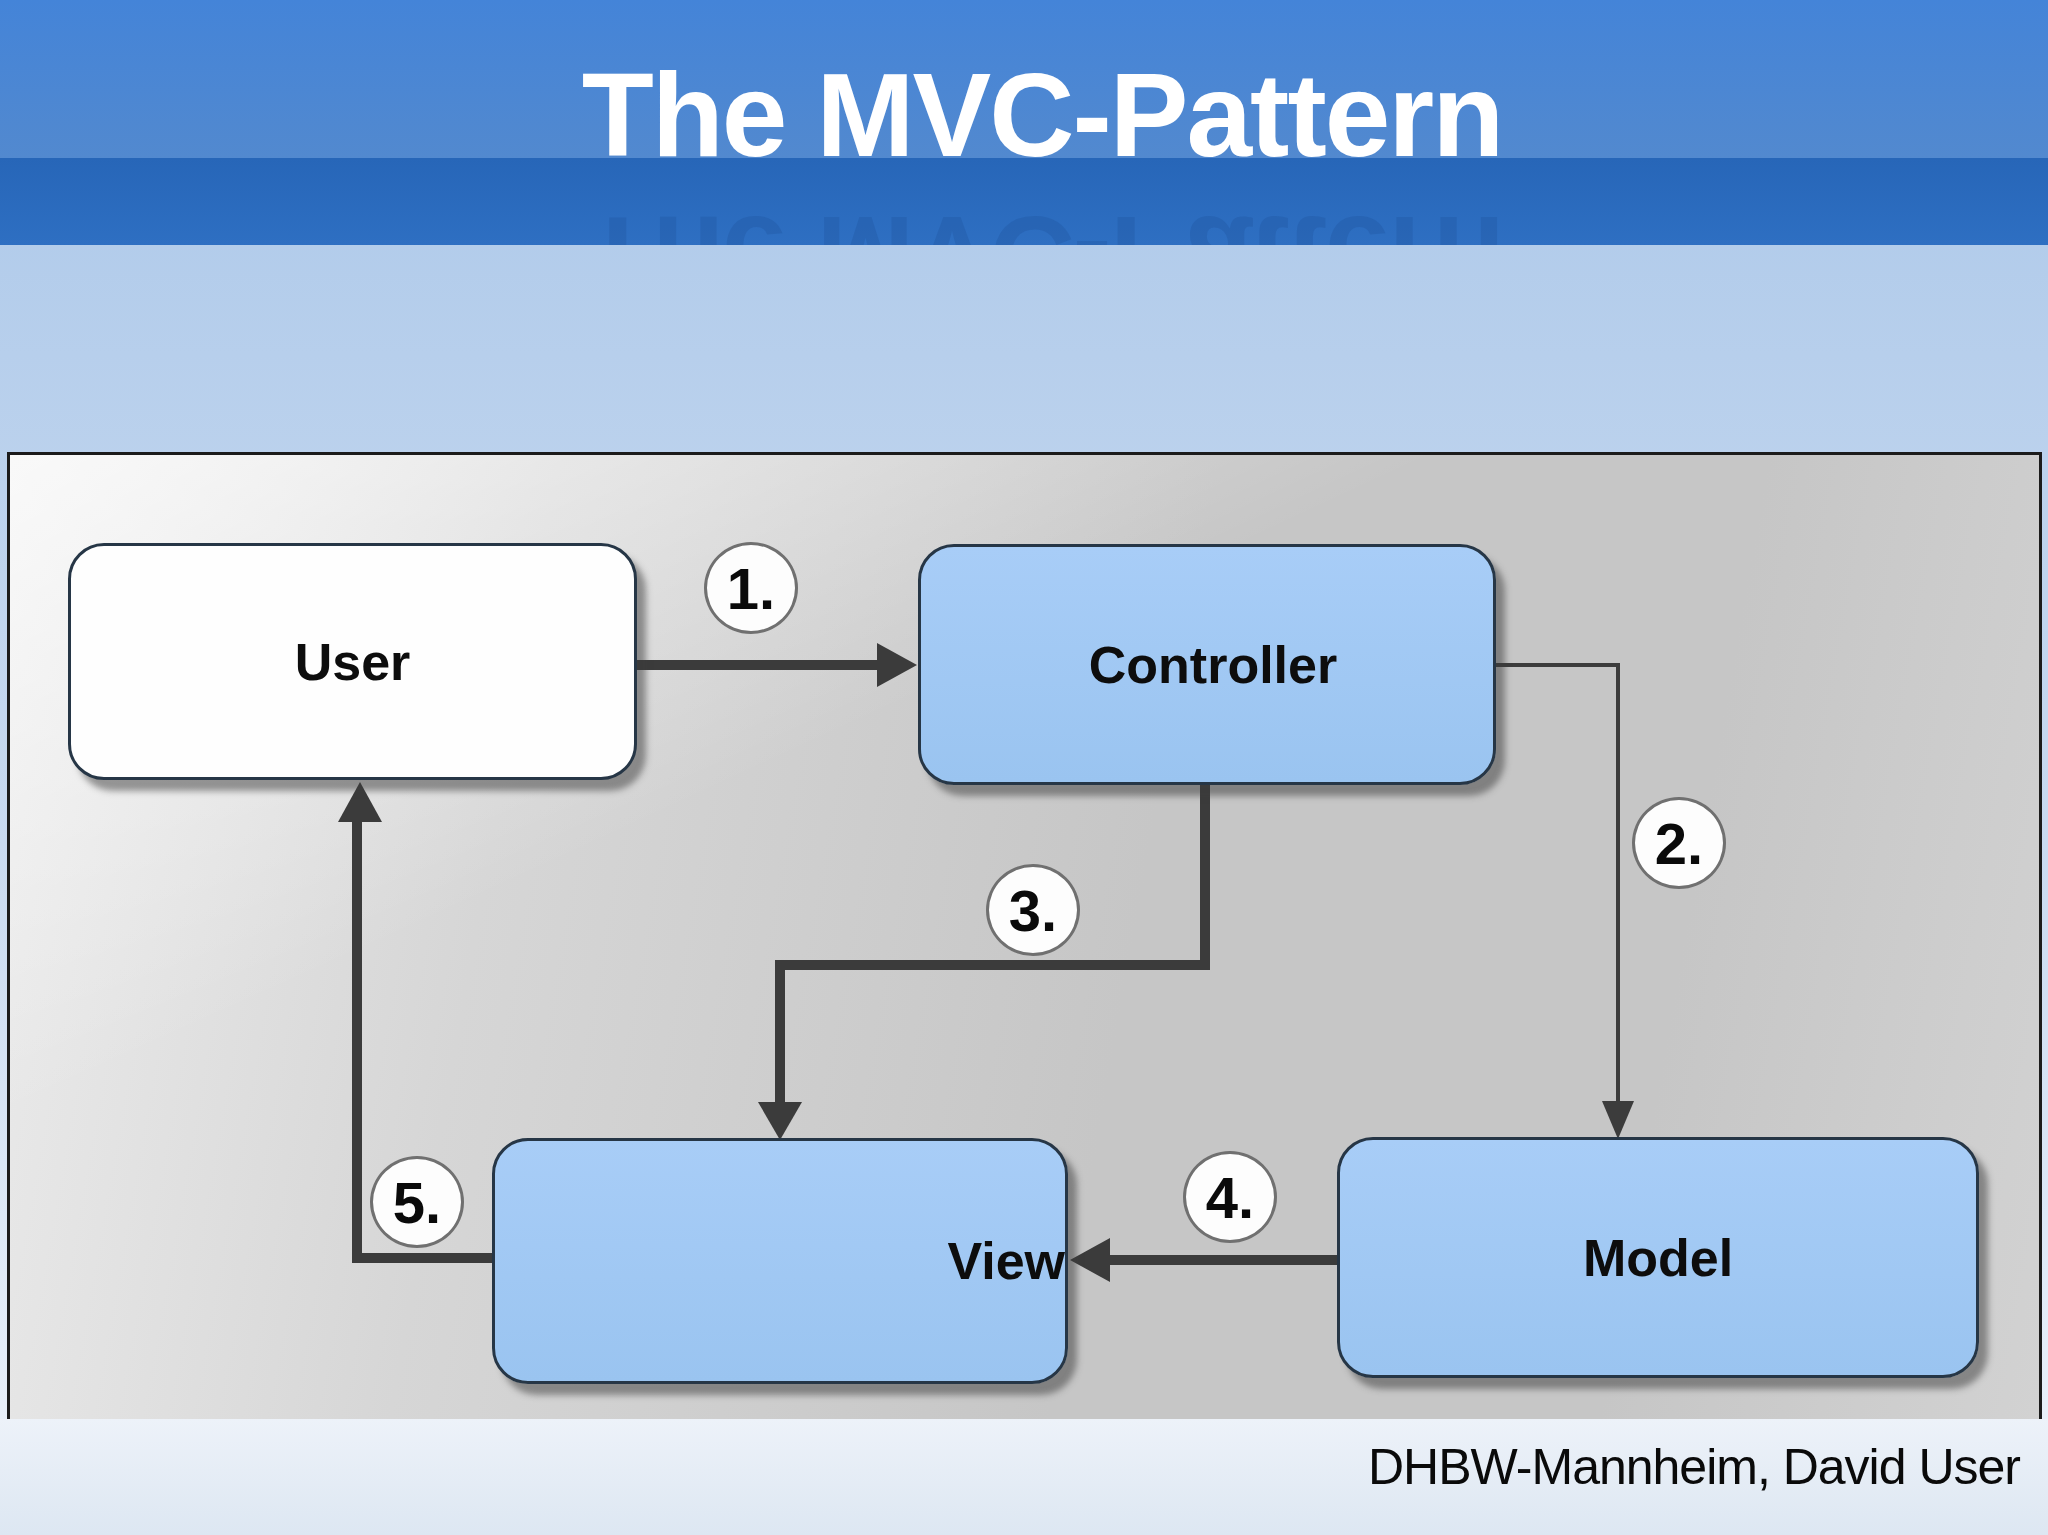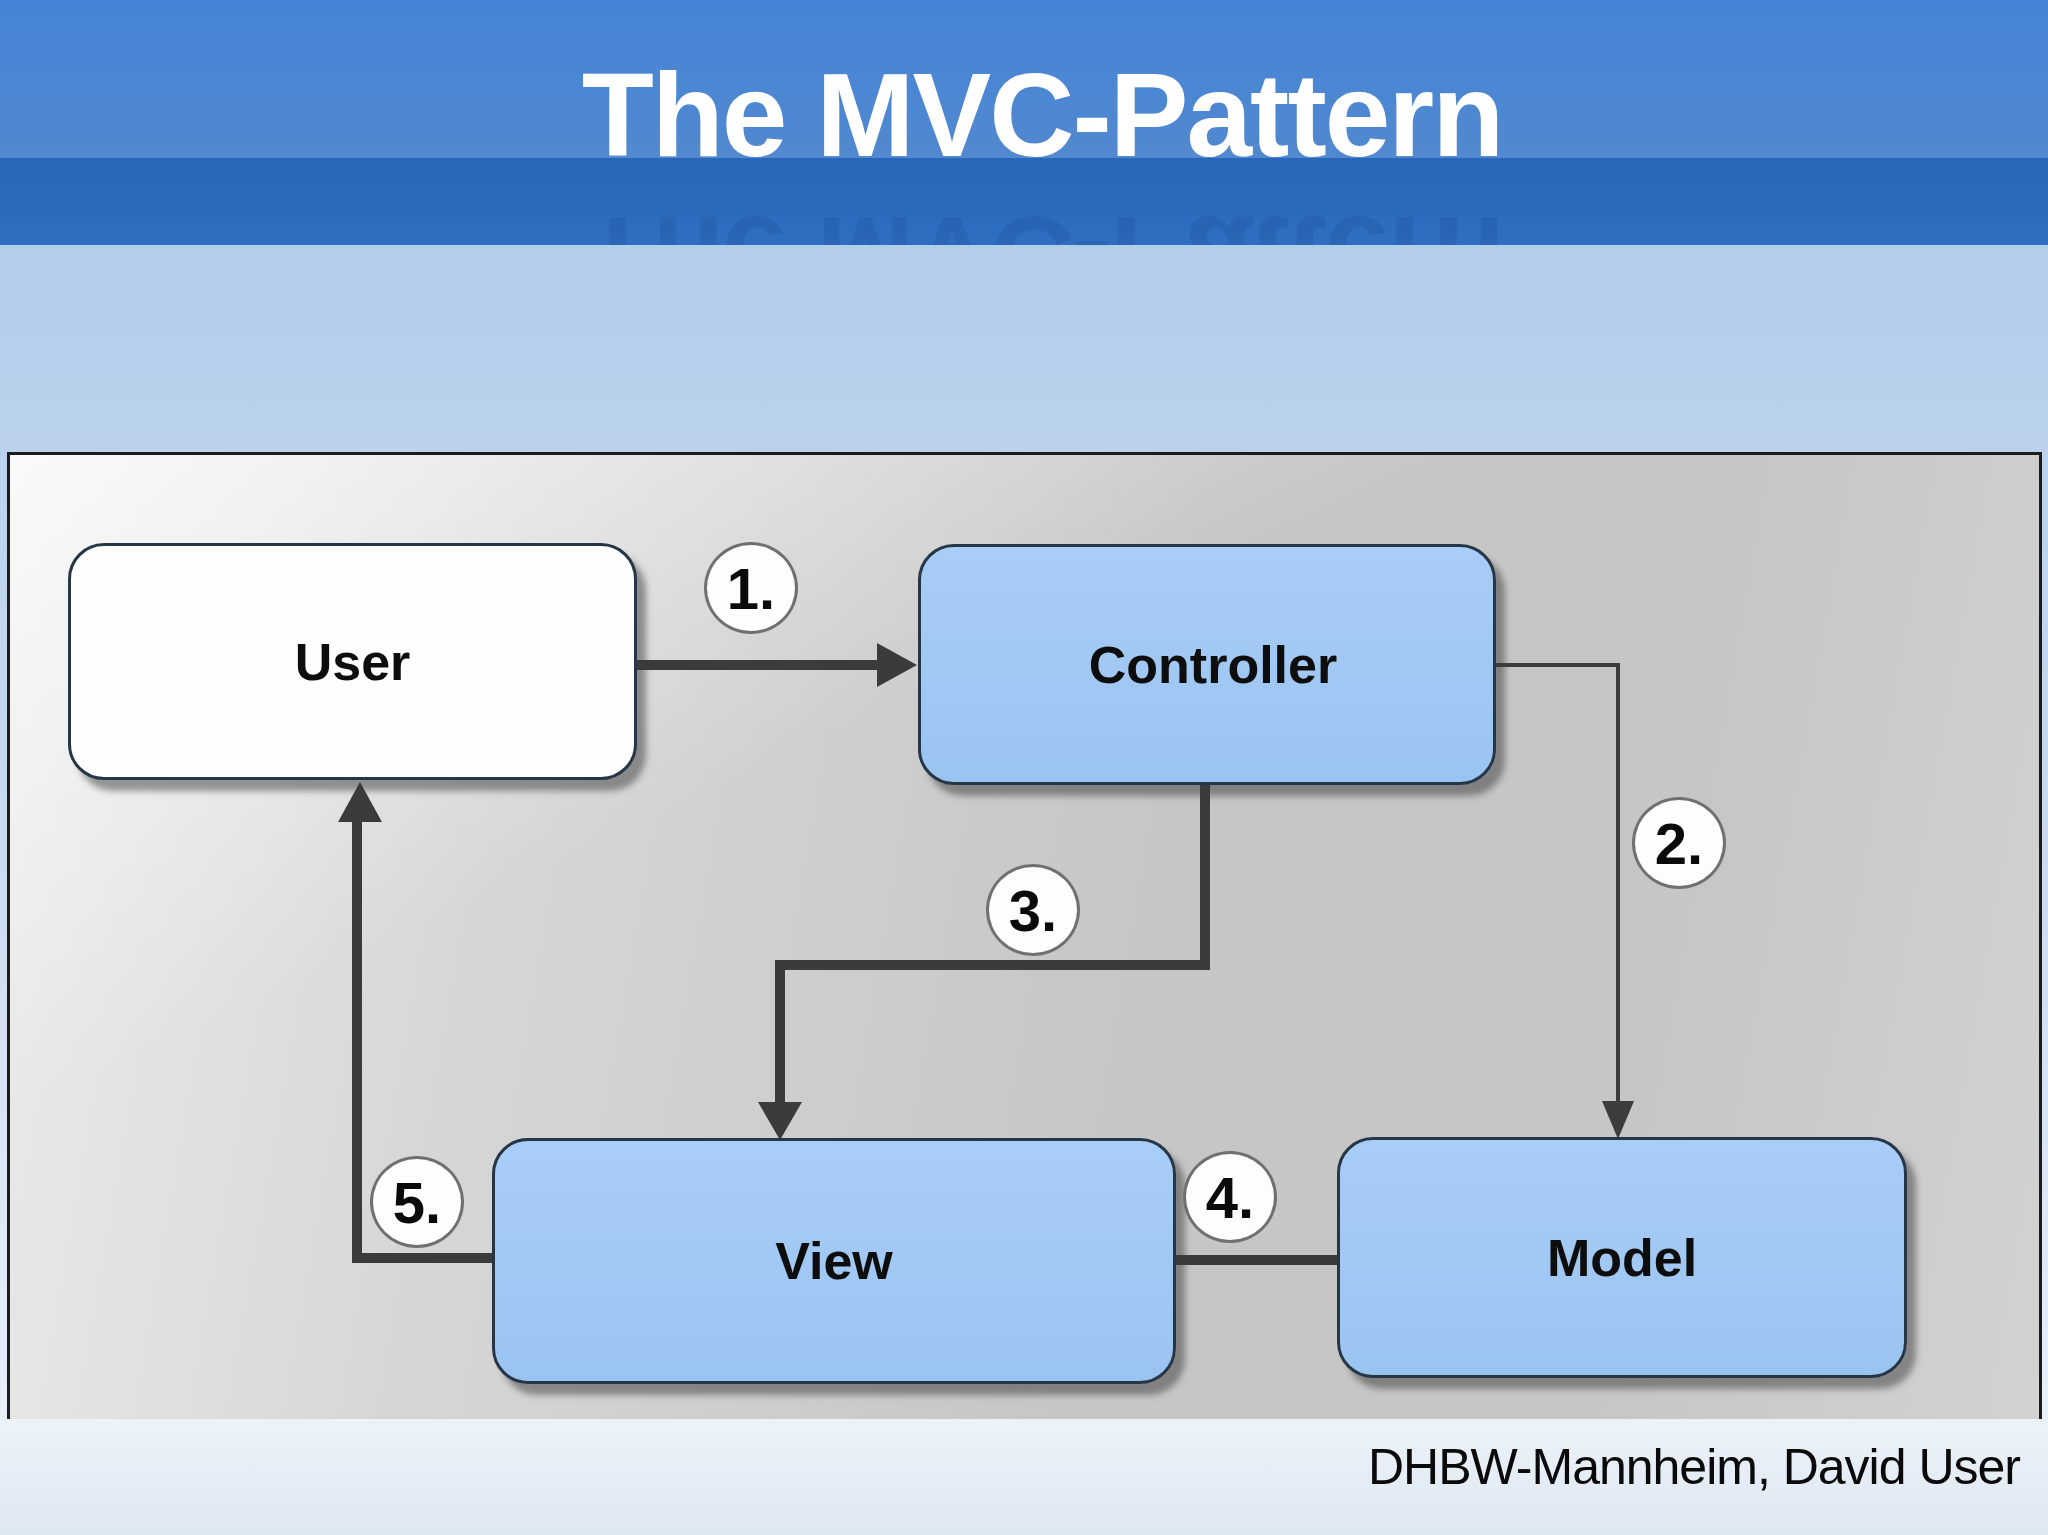--- a/index.html
+++ b/index.html
@@ -57,22 +57,22 @@
     border:3px solid #263646;border-radius:36px;
     box-shadow:9px 11px 6px rgba(60,60,60,0.5);
     display:flex;align-items:center;justify-content:center;
     font-size:52px;font-weight:bold;color:#0d0d0d;
     box-sizing:border-box;
   }
   .node.blue{background:linear-gradient(180deg,#a8cdf7 0%,#9ac4f0 100%);}
   .node.white{background:#fefefe;}
   #node-user      {left:68px;  top:543px;  width:569px; height:237px;}
   #node-controller{left:918px; top:544px;  width:578px; height:241px;padding-left:12px;}
-  #node-view      {left:492px; top:1138px; width:684px; height:246px;}
-  #node-model     {left:1337px;top:1137px; width:570px; height:241px;}
+  #node-view      {left:492px; top:1138px; width:576px; height:246px;justify-content:flex-end;}
+  #node-model     {left:1337px;top:1137px; width:642px; height:241px;}
 
   
   .seg{position:absolute;background:#3b3b3b;}
   .seg.thin{background:#3c3c3c;}
 
   
   .head{position:absolute;width:0;height:0;}
   .head.right{border-top:22px solid transparent;border-bottom:22px solid transparent;border-left:40px solid #3b3b3b;}
   .head.left {border-top:22px solid transparent;border-bottom:22px solid transparent;border-right:40px solid #3b3b3b;}
   .head.down {border-left:22px solid transparent;border-right:22px solid transparent;border-top:38px solid #3b3b3b;}

